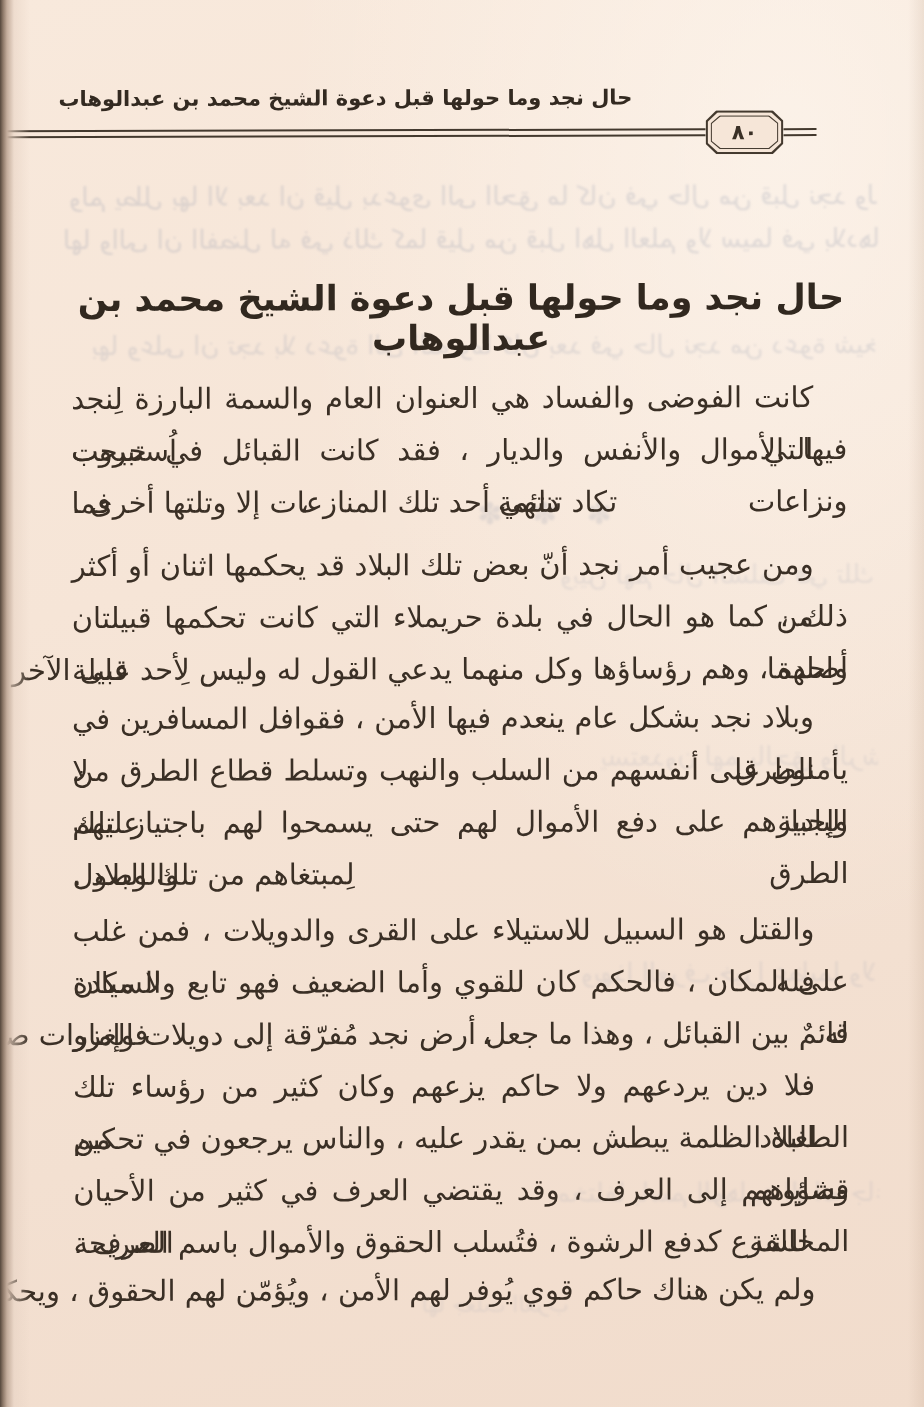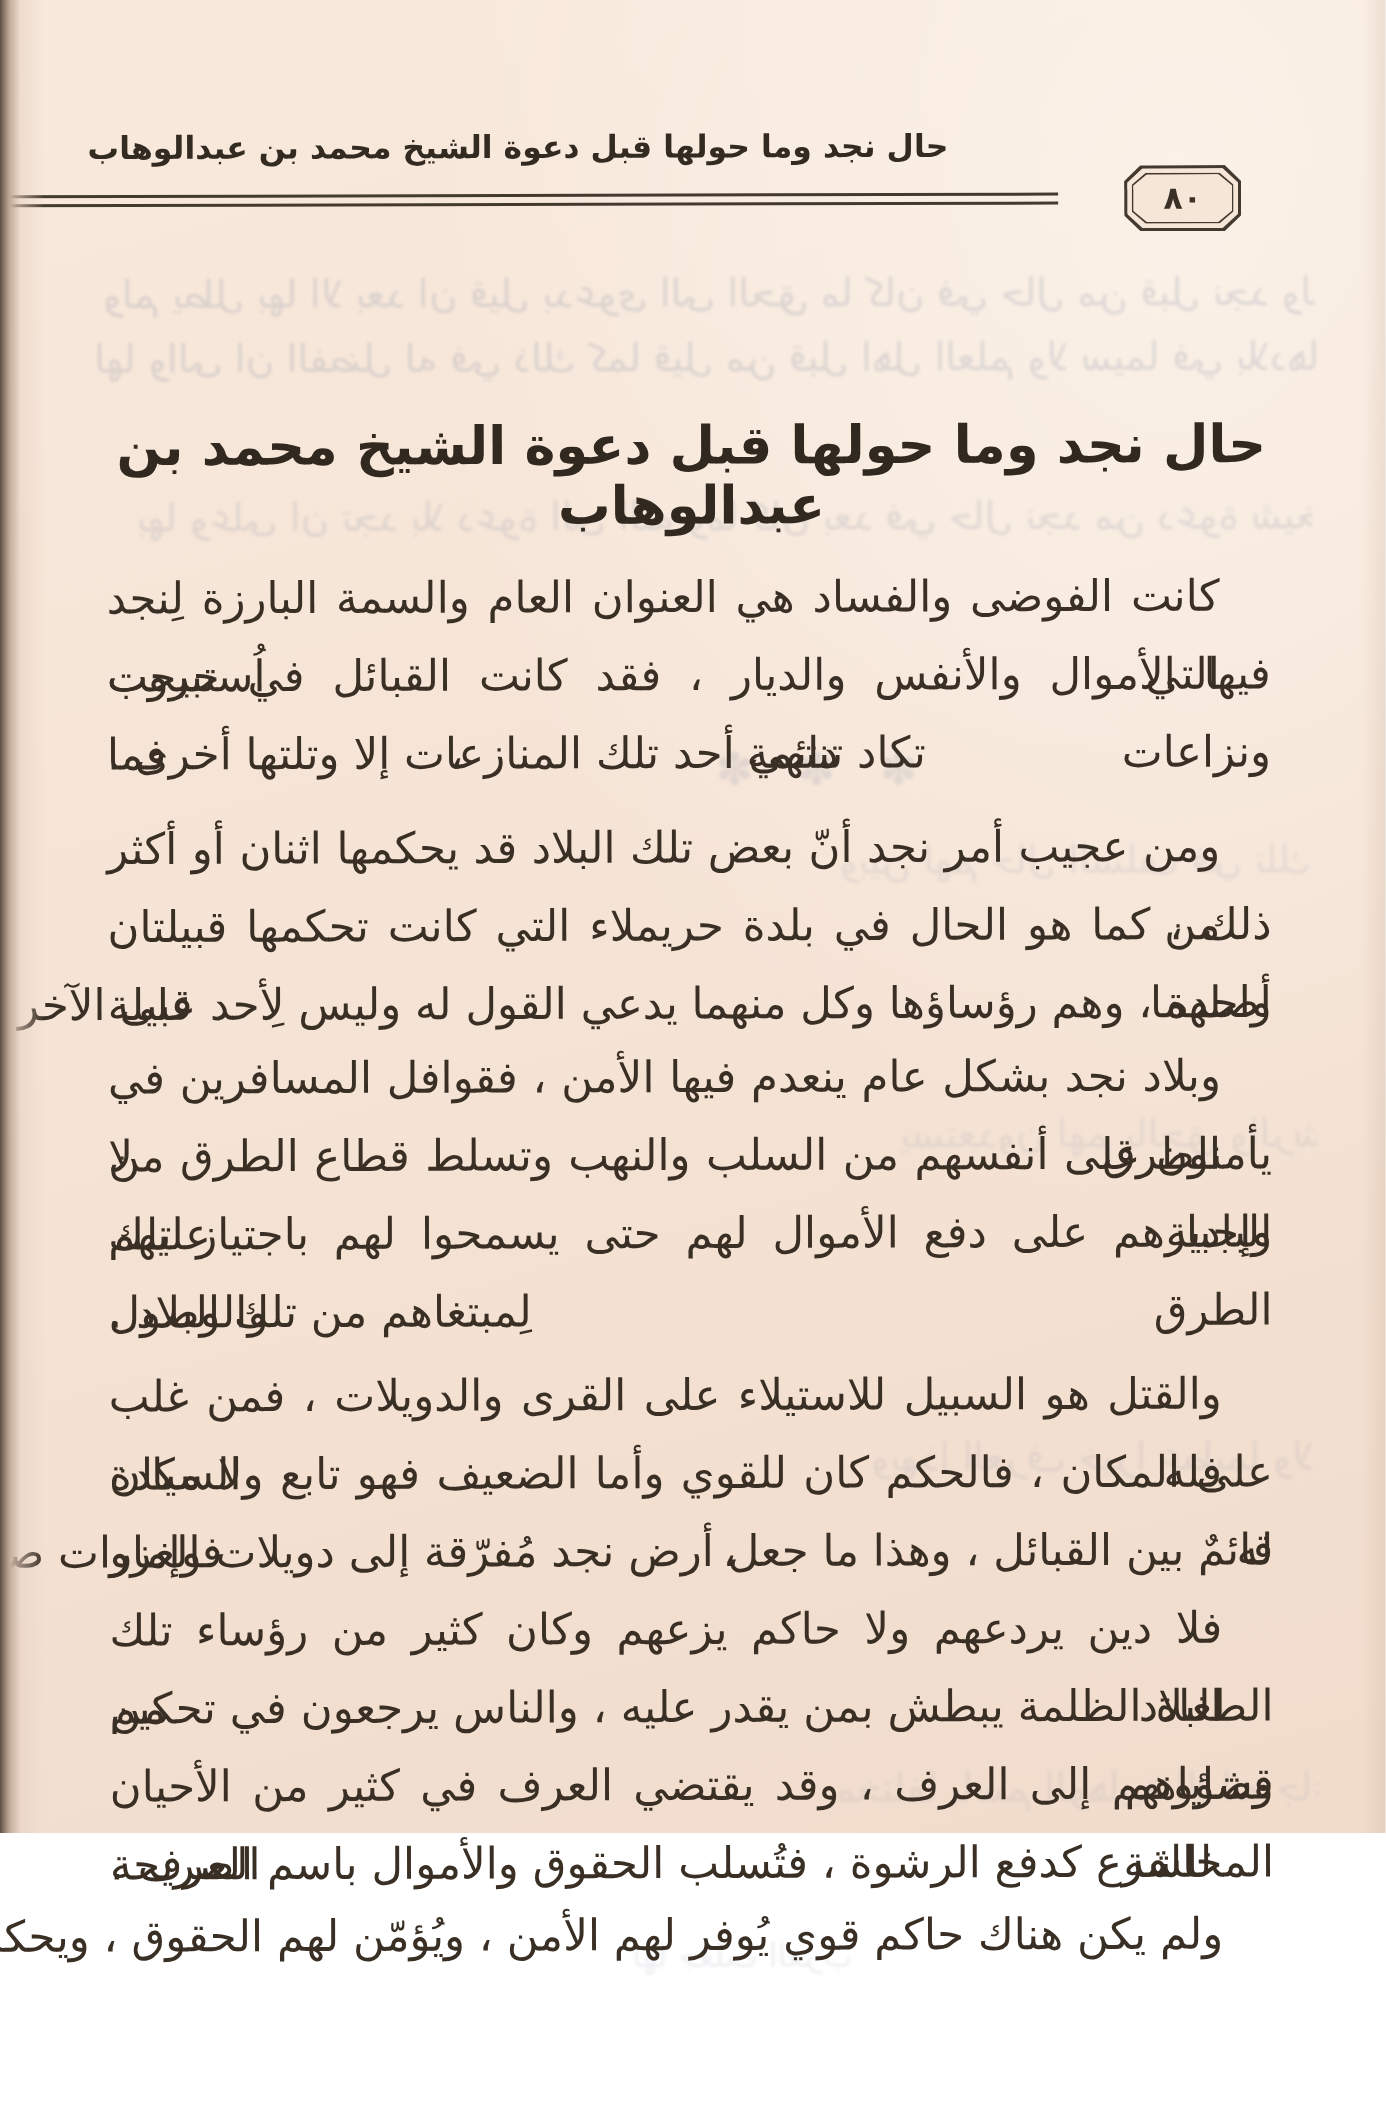--- a/index.html
+++ b/index.html
@@ -3,21 +3,21 @@
 <meta charset="utf-8">
 <style>
   html, body {
     margin: 0; padding: 0;
     width: 924px; height: 1407px;
     overflow: hidden;
     font-family: "DejaVu Sans", sans-serif;
   }
   .page {
     position: relative;
-    width: 924px; height: 1222px;
+    width: 924px; height: 1407px;
     background:
       radial-gradient(ellipse at 85% 10%, rgba(255,250,244,0.55) 0%, rgba(255,250,244,0) 45%),
       linear-gradient(165deg, #f8e9dc 0%, #f6e5d7 38%, #f3e0d1 72%, #f1dccc 100%);
     color: #392f25;
   }
   
   .spine-edge {
     position: absolute; left: 0; top: 0; bottom: 0; width: 30px;
     background: linear-gradient(to right,
       #55473c 0px, #8d7868 3px, #c4ad9c 7px,
@@ -39,21 +39,20 @@
   }
   .dline {
     position: absolute; top: 129px; height: 4px;
     border-top: 2px solid #43392e; border-bottom: 2px solid #43392e;
   }
   .dline.left-seg  { left: 0px;  width: 707px; }
   .dline.right-seg { left: 785px; width: 33px; }
   .num-box {
     position: absolute; left: 707px; top: 111px; width: 78px; height: 44px;
     z-index: 3;
-    margin-left: 44px;
   }
   .oct { clip-path: polygon(14% 0, 86% 0, 100% 24%, 100% 76%, 86% 100%, 14% 100%, 0 76%, 0 24%); }
   .num-box .b1 { position: absolute; inset: 0; background: #43392e; }
   .num-box .b2 { position: absolute; inset: 2px; background: #f6e6d8; }
   .num-box .b3 { position: absolute; inset: 5px; background: #43392e; }
   .num-box .core {
     position: absolute; inset: 6px; background: #f6e6d8;
     display: flex; align-items: center; justify-content: center;
     font-size: 21px; font-weight: bold; color: #3a3026;
   }

